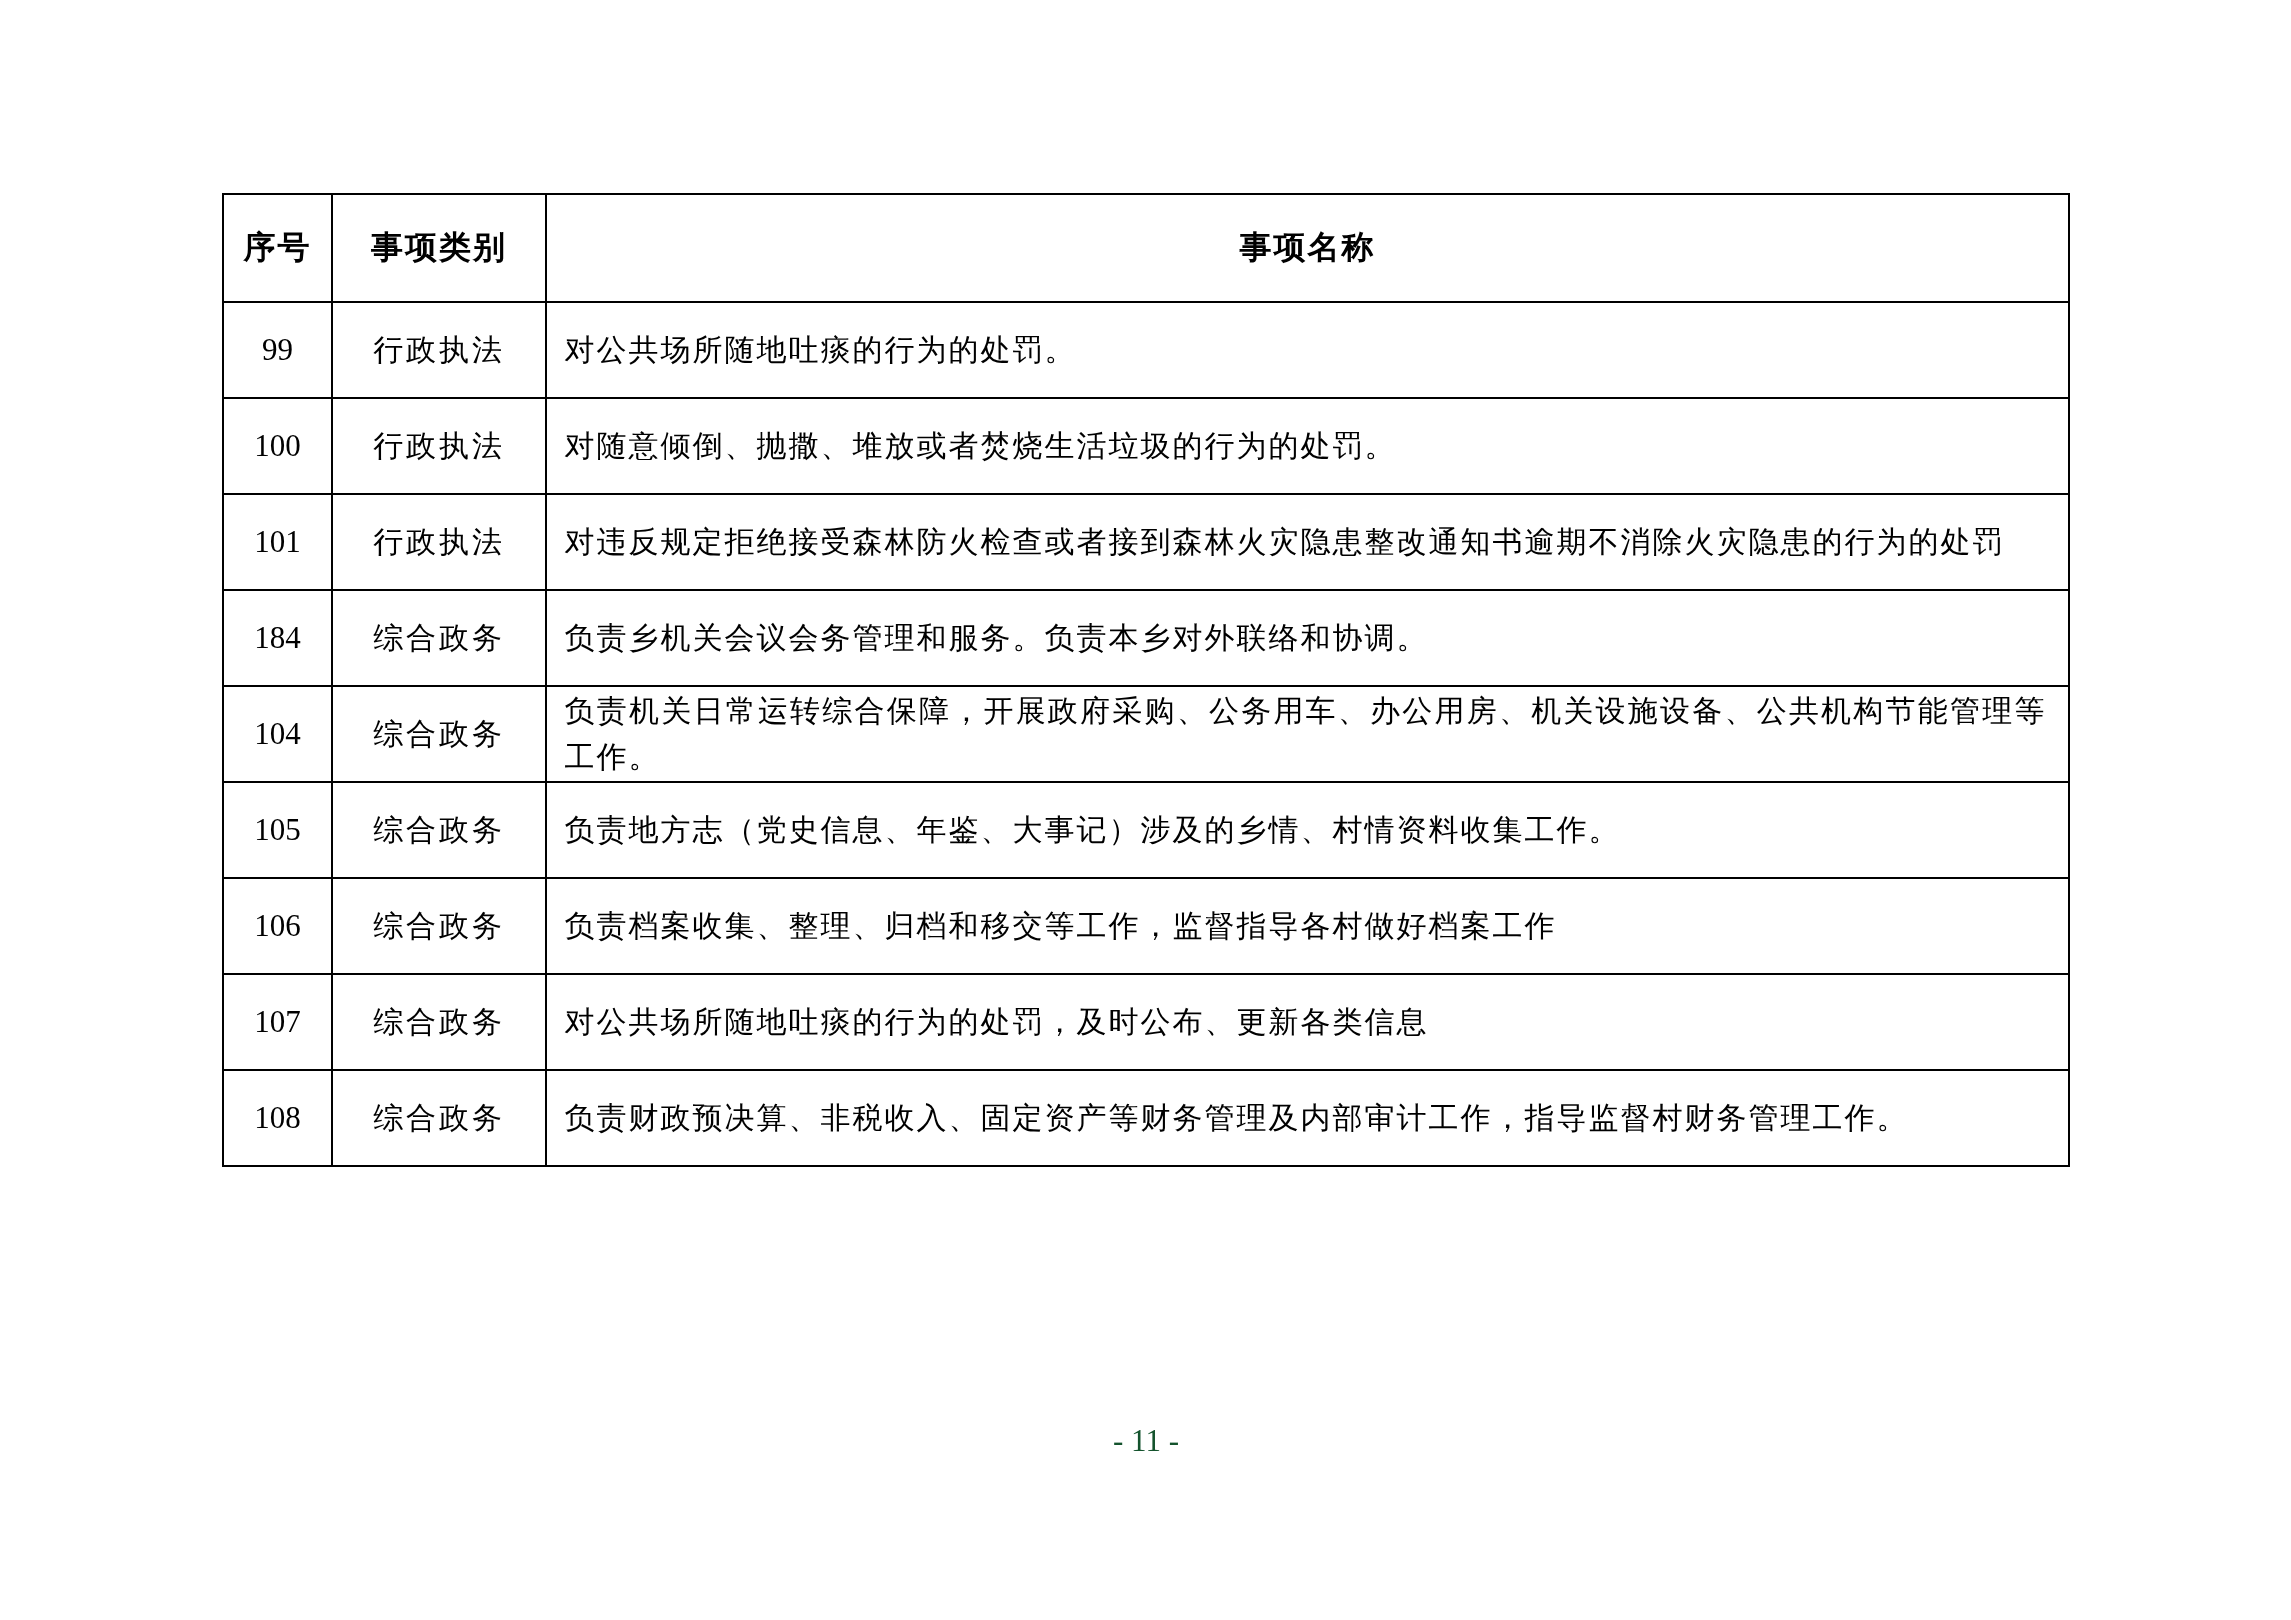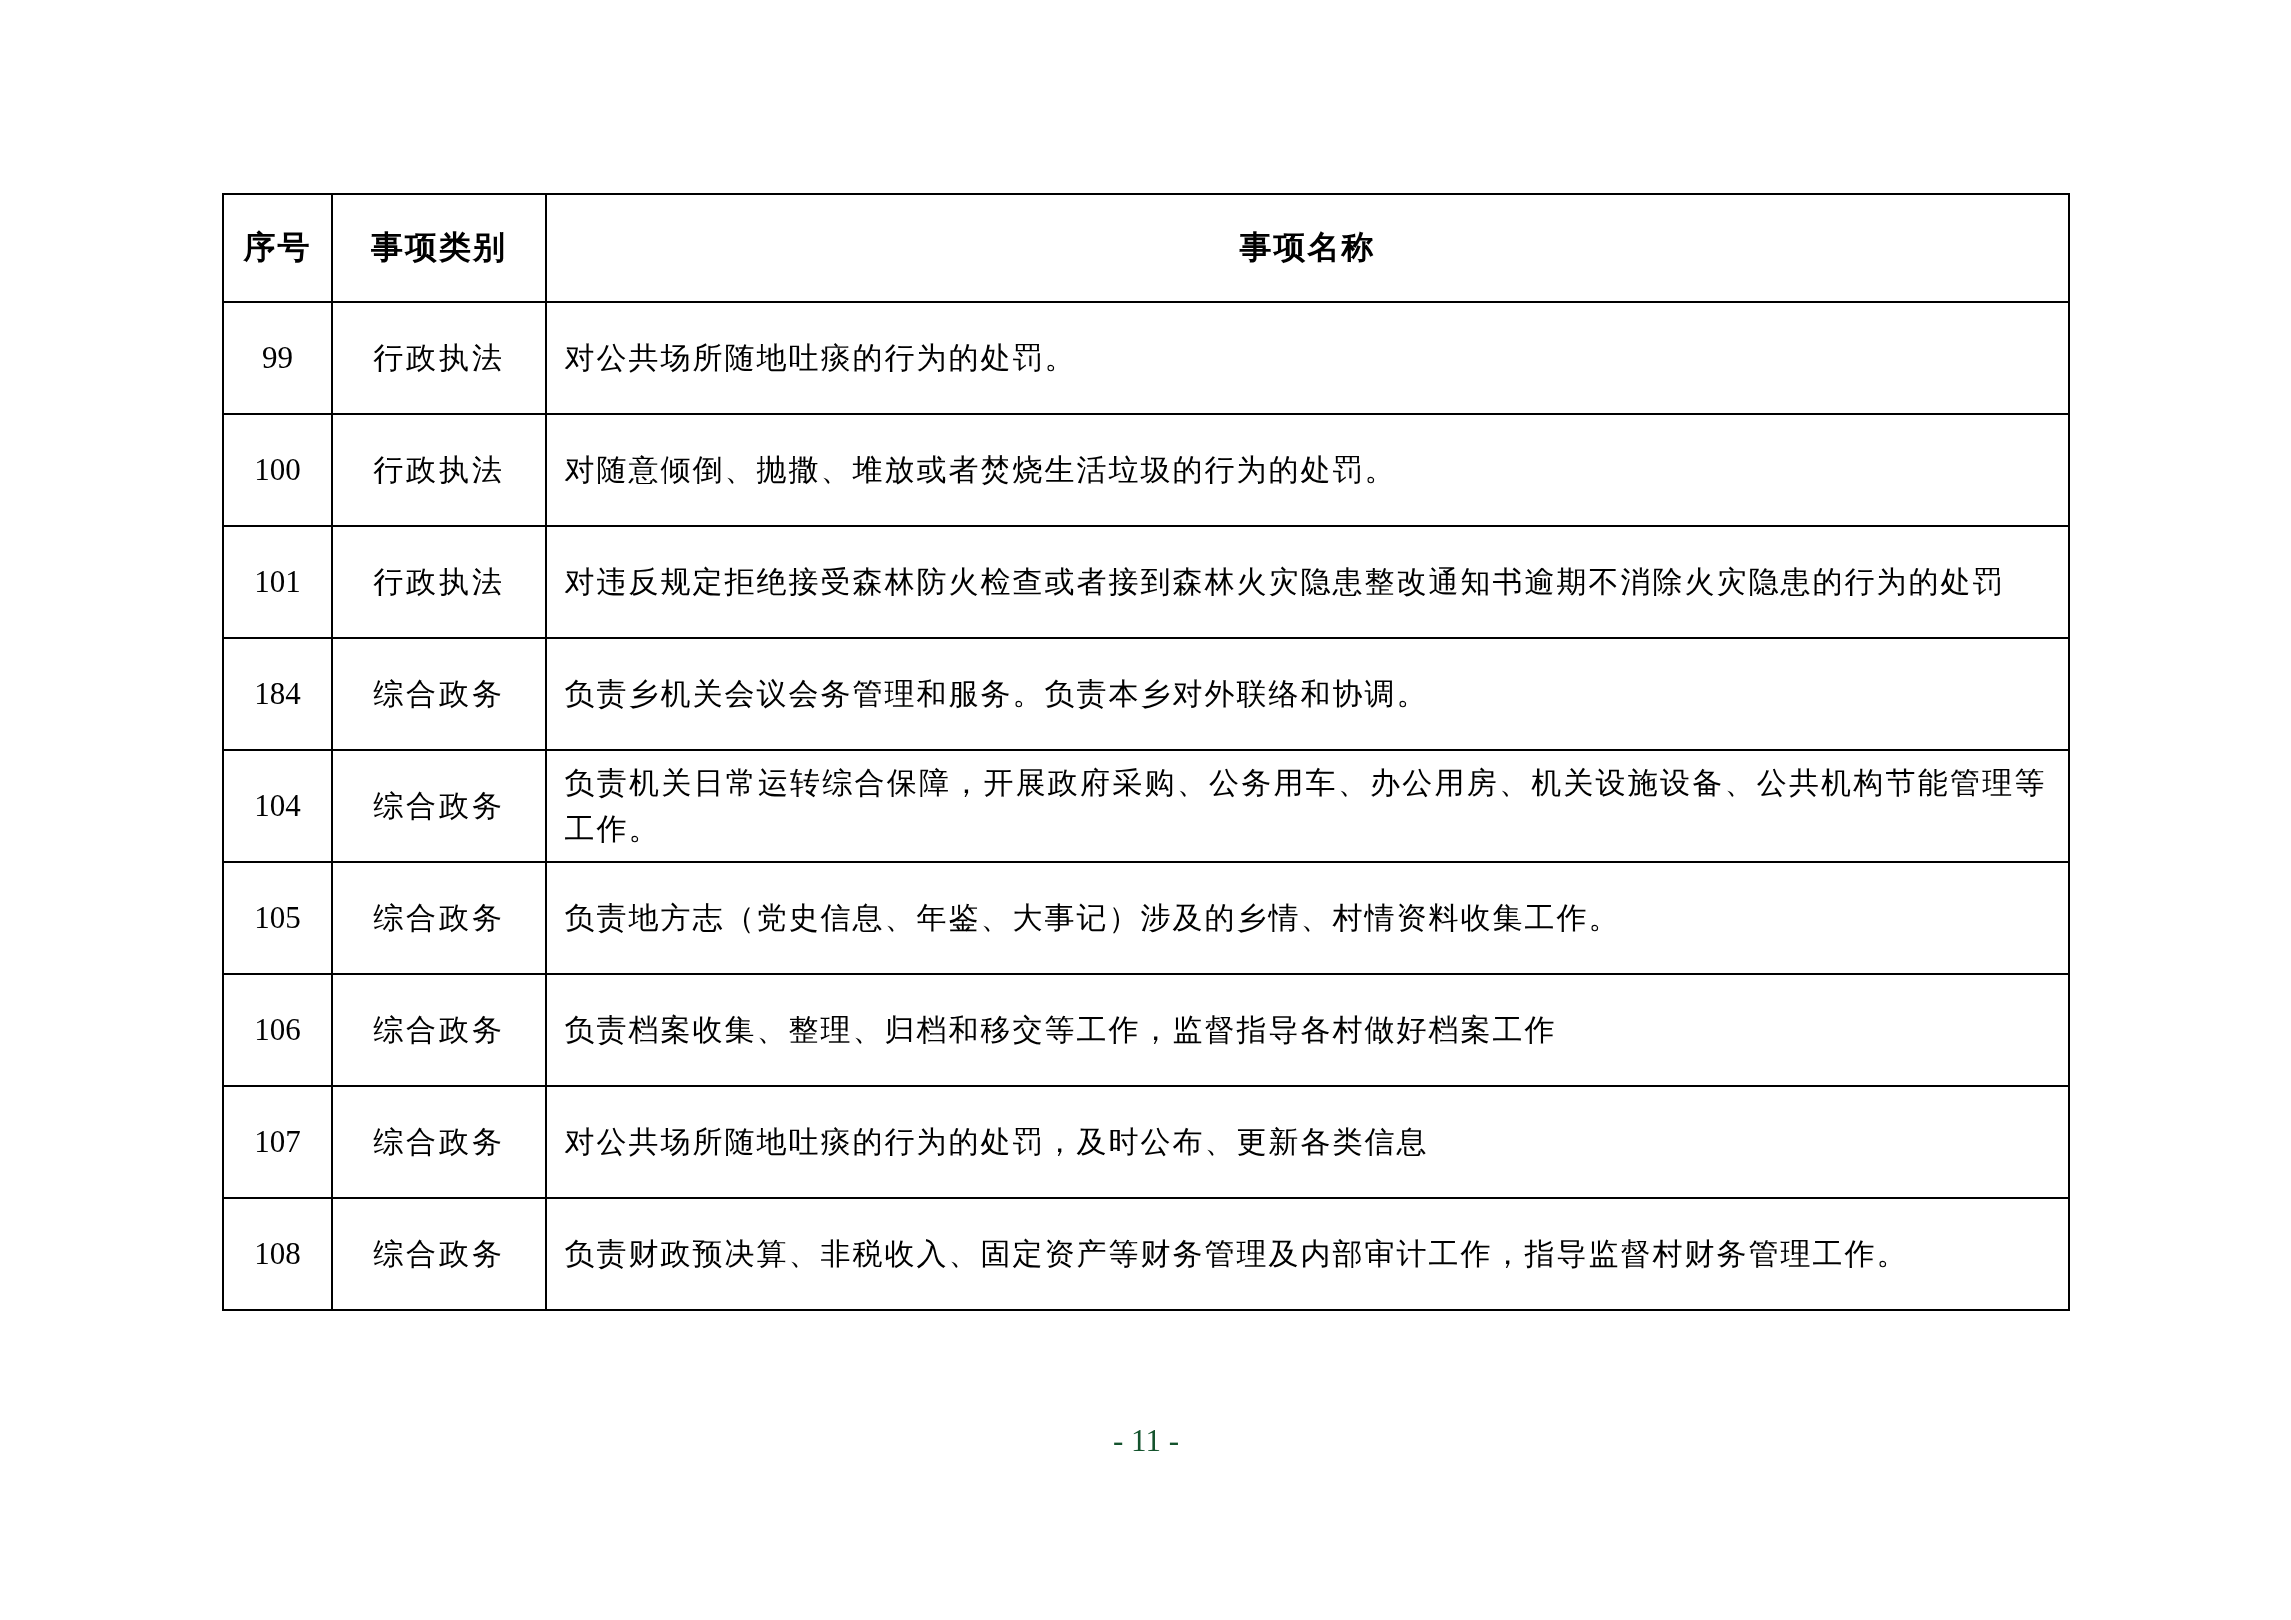--- a/index.html
+++ b/index.html
@@ -30,21 +30,21 @@
   col.col-name    { width: auto;  }
   .items-table th,
   .items-table td {
     border-style: solid;
     border-color: #000;
     border-width: 2.9px 2px;           
     vertical-align: middle;
     overflow: hidden;
   }
   .items-table thead tr { height: 108px; }
-  .items-table tbody tr { height: 112px; }
+  .items-table tbody tr { height: 96px; }
   .items-table th {
     font-family: "Liberation Sans", sans-serif;  
     font-weight: bold;
     font-size: 32px;
     text-align: center;
     letter-spacing: 2px;
     padding: 0;
   }
   td.cell-index {
     font-family: "Liberation Serif", serif;

